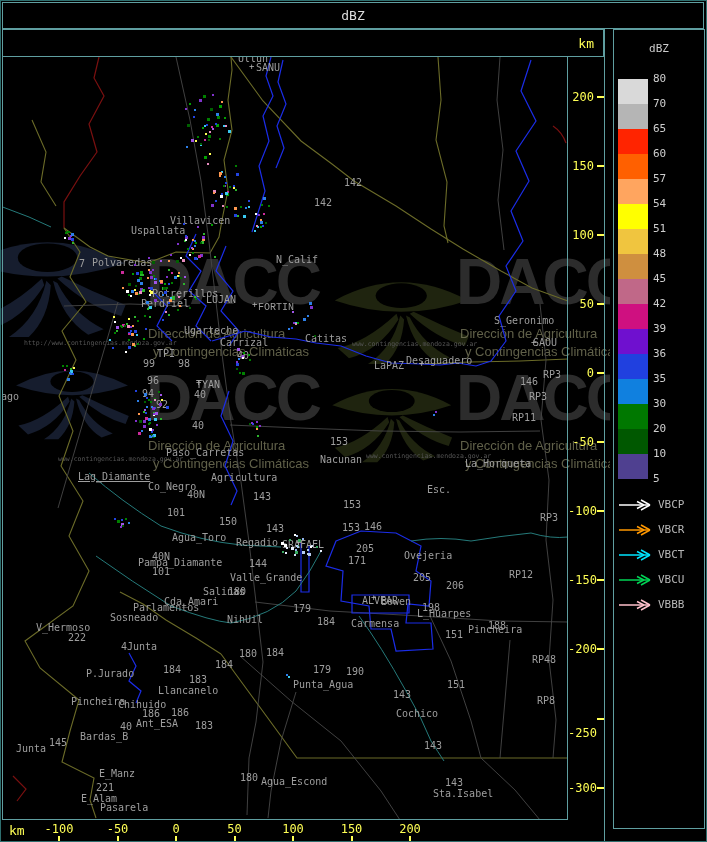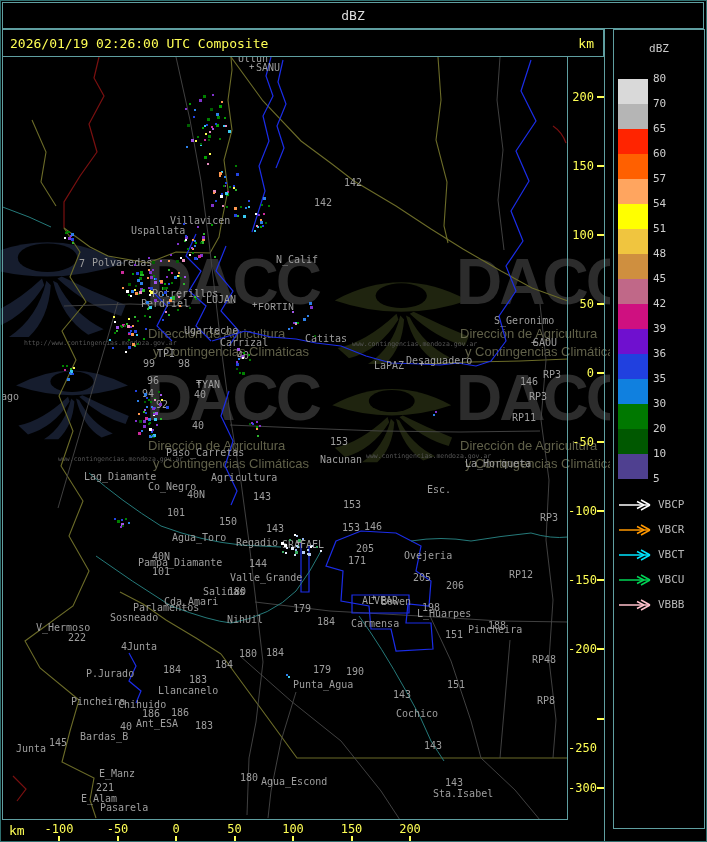--- a/index.html
+++ b/index.html
@@ -50,21 +50,20 @@
 </head>
 <body>
 
 <div id="screen">
 
   <div id="titlebar" class="tealbox">
     <span>dBZ</span>
   </div>
 
   <div id="infobar" class="tealbox">
-    <span class="ts">2026/01/19 02:26:00 UTC Composite</span>
     <span class="km">km</span>
   </div>
 
   <div id="wmlayer">
       <div class="wm-eye" style="left: -35px; top: 171px;"><svg width="165" height="115.50000000000001" viewBox="0 0 150 105">
           <path d="M5,32 Q75,-6 145,32 Q75,56 5,32 Z" fill="#161d2e"></path>
           <ellipse cx="75" cy="27" rx="27" ry="13" fill="#000"></ellipse>
           <path d="M70,46 Q38,76 8,82 L20,93 Q52,84 72,52 Z" fill="#161d2e"></path>
           <path d="M74,48 Q66,82 40,99 L58,99 Q76,82 78,52 Z" fill="#161d2e"></path>
           <path d="M80,48 Q88,82 112,97 L126,92 Q98,78 84,50 Z" fill="#161d2e"></path>
@@ -197,21 +196,21 @@
       <div class="mlab" style="left: 176px; top: 302px; text-align: center;">98</div>
       <div class="mlab" style="left: 145px; top: 319px;">96</div>
       <div class="mlab" style="left: 140px; top: 332px;">94</div>
       <div class="mlab" style="left: 154px; top: 343px;">92</div>
       <div class="mlab" style="left: 194px; top: 323px;">TYAN</div>
       <div class="mlab" style="left: 192px; top: 333px;">40</div>
       <div class="mlab" style="left: 190px; top: 364px;">40</div>
       <div class="mlab" style="left: 164px; top: 391px;">Paso_Carretas</div>
       <div class="mlab" style="left: 328px; top: 380px;">153</div>
       <div class="mlab" style="left: 318px; top: 398px;">Nacunan</div>
-      <div class="mlab" style="left: 82px; top: 415px;">Lag_Diamante</div>
+      <div class="mlab" style="left: 76px; top: 415px; text-decoration: underline;">Lag_Diamante</div>
       <div class="mlab" style="left: 209px; top: 416px;">Agricultura</div>
       <div class="mlab" style="left: 146px; top: 425px;">Co_Negro</div>
       <div class="mlab" style="left: 185px; top: 433px;">40N</div>
       <div class="mlab" style="left: 425px; top: 428px;">Esc.</div>
       <div class="mlab" style="left: 463px; top: 402px;">La_Horqueta</div>
       <div class="mlab" style="left: 251px; top: 435px;">143</div>
       <div class="mlab" style="left: 341px; top: 443px;">153</div>
       <div class="mlab" style="left: 165px; top: 451px;">101</div>
       <div class="mlab" style="left: 217px; top: 460px;">150</div>
       <div class="mlab" style="left: 264px; top: 467px;">143</div>
@@ -687,21 +686,21 @@
       <div class="ytick-label" style="top: 309px;">0</div>
       <div class="ytick-dash" style="top: 315px;"></div>
       <div class="ytick-label" style="top: 378.1px;">-50</div>
       <div class="ytick-dash" style="top: 384.1px;"></div>
       <div class="ytick-label" style="top: 447.2px;">-100</div>
       <div class="ytick-dash" style="top: 453.2px;"></div>
       <div class="ytick-label" style="top: 516.3px;">-150</div>
       <div class="ytick-dash" style="top: 522.3px;"></div>
       <div class="ytick-label" style="top: 585.4px;">-200</div>
       <div class="ytick-dash" style="top: 591.4px;"></div>
-      <div class="ytick-label" style="top: 684px;">-250</div>
+      <div class="ytick-label" style="top: 669px;">-250</div>
       <div class="ytick-dash" style="top: 660.5px;"></div>
       <div class="ytick-label" style="top: 723.6px;">-300</div>
       <div class="ytick-dash" style="top: 729.6px;"></div>
     </div>
   <div id="vline1"></div>
 
   <div id="xaxis">
     <span class="km">km</span>
   <div class="xtick-label" style="left: 37px;">-100</div>
       <div class="xtick-dash" style="left: 56px;"></div>

